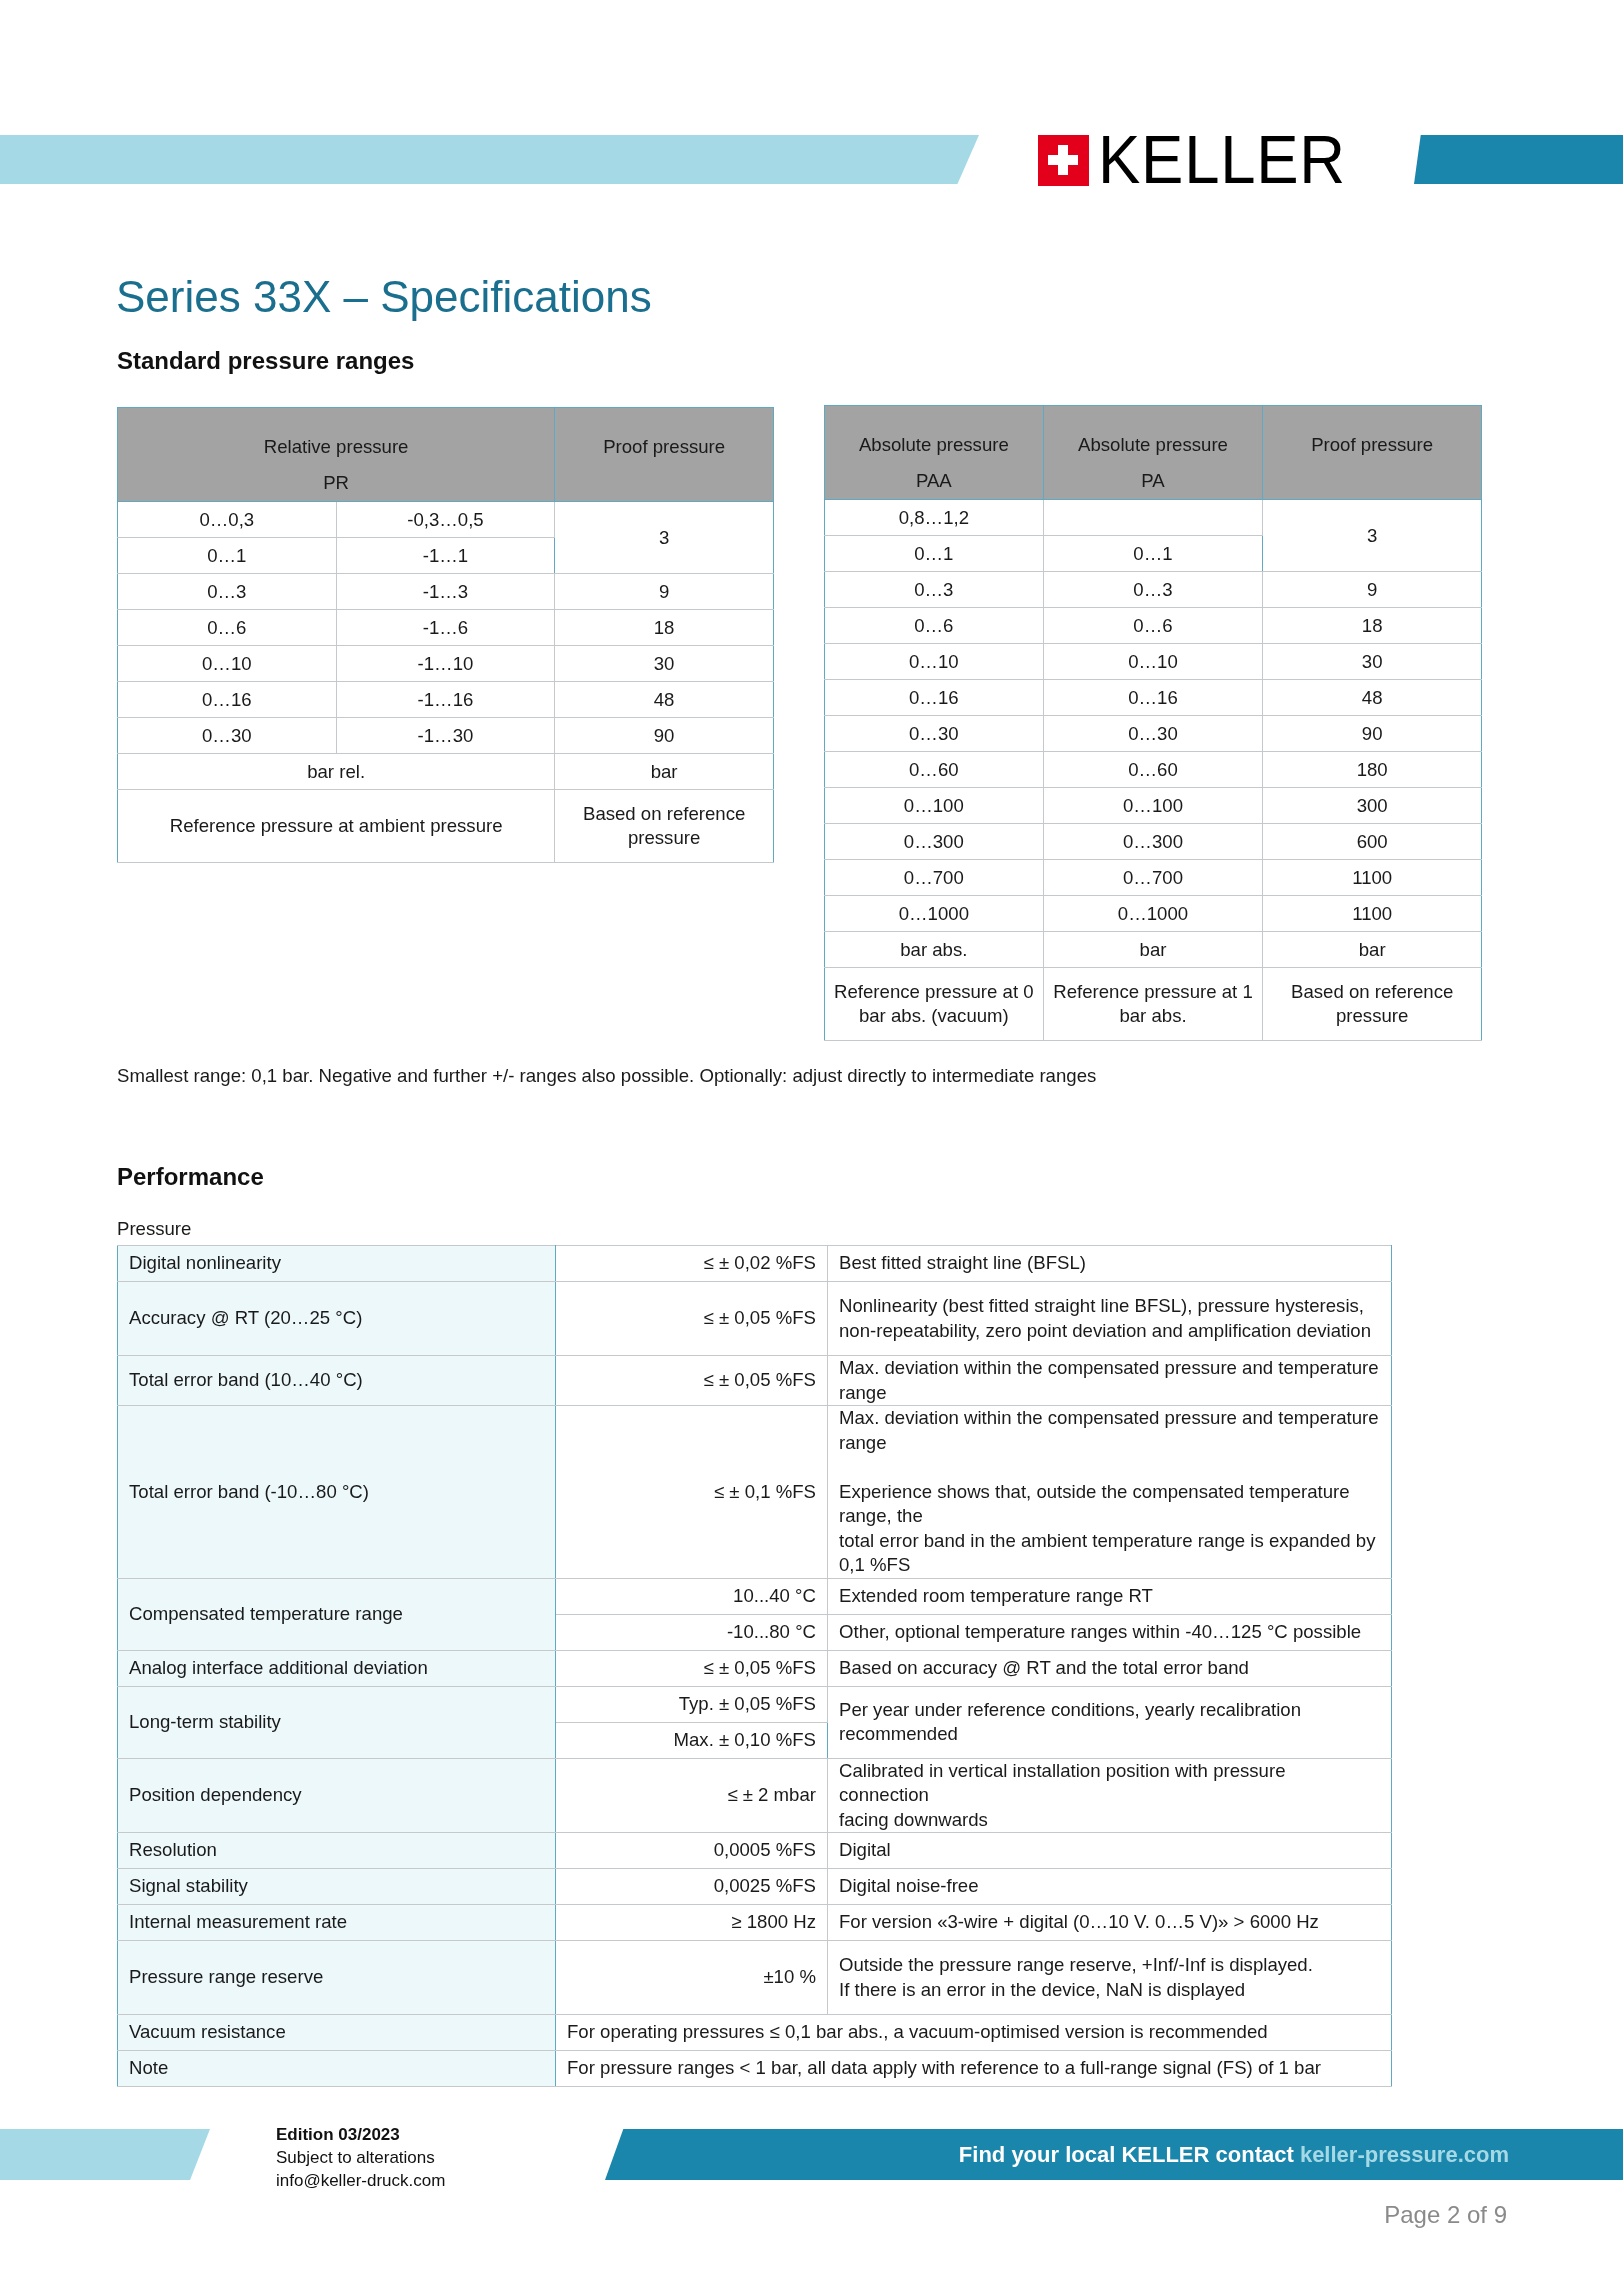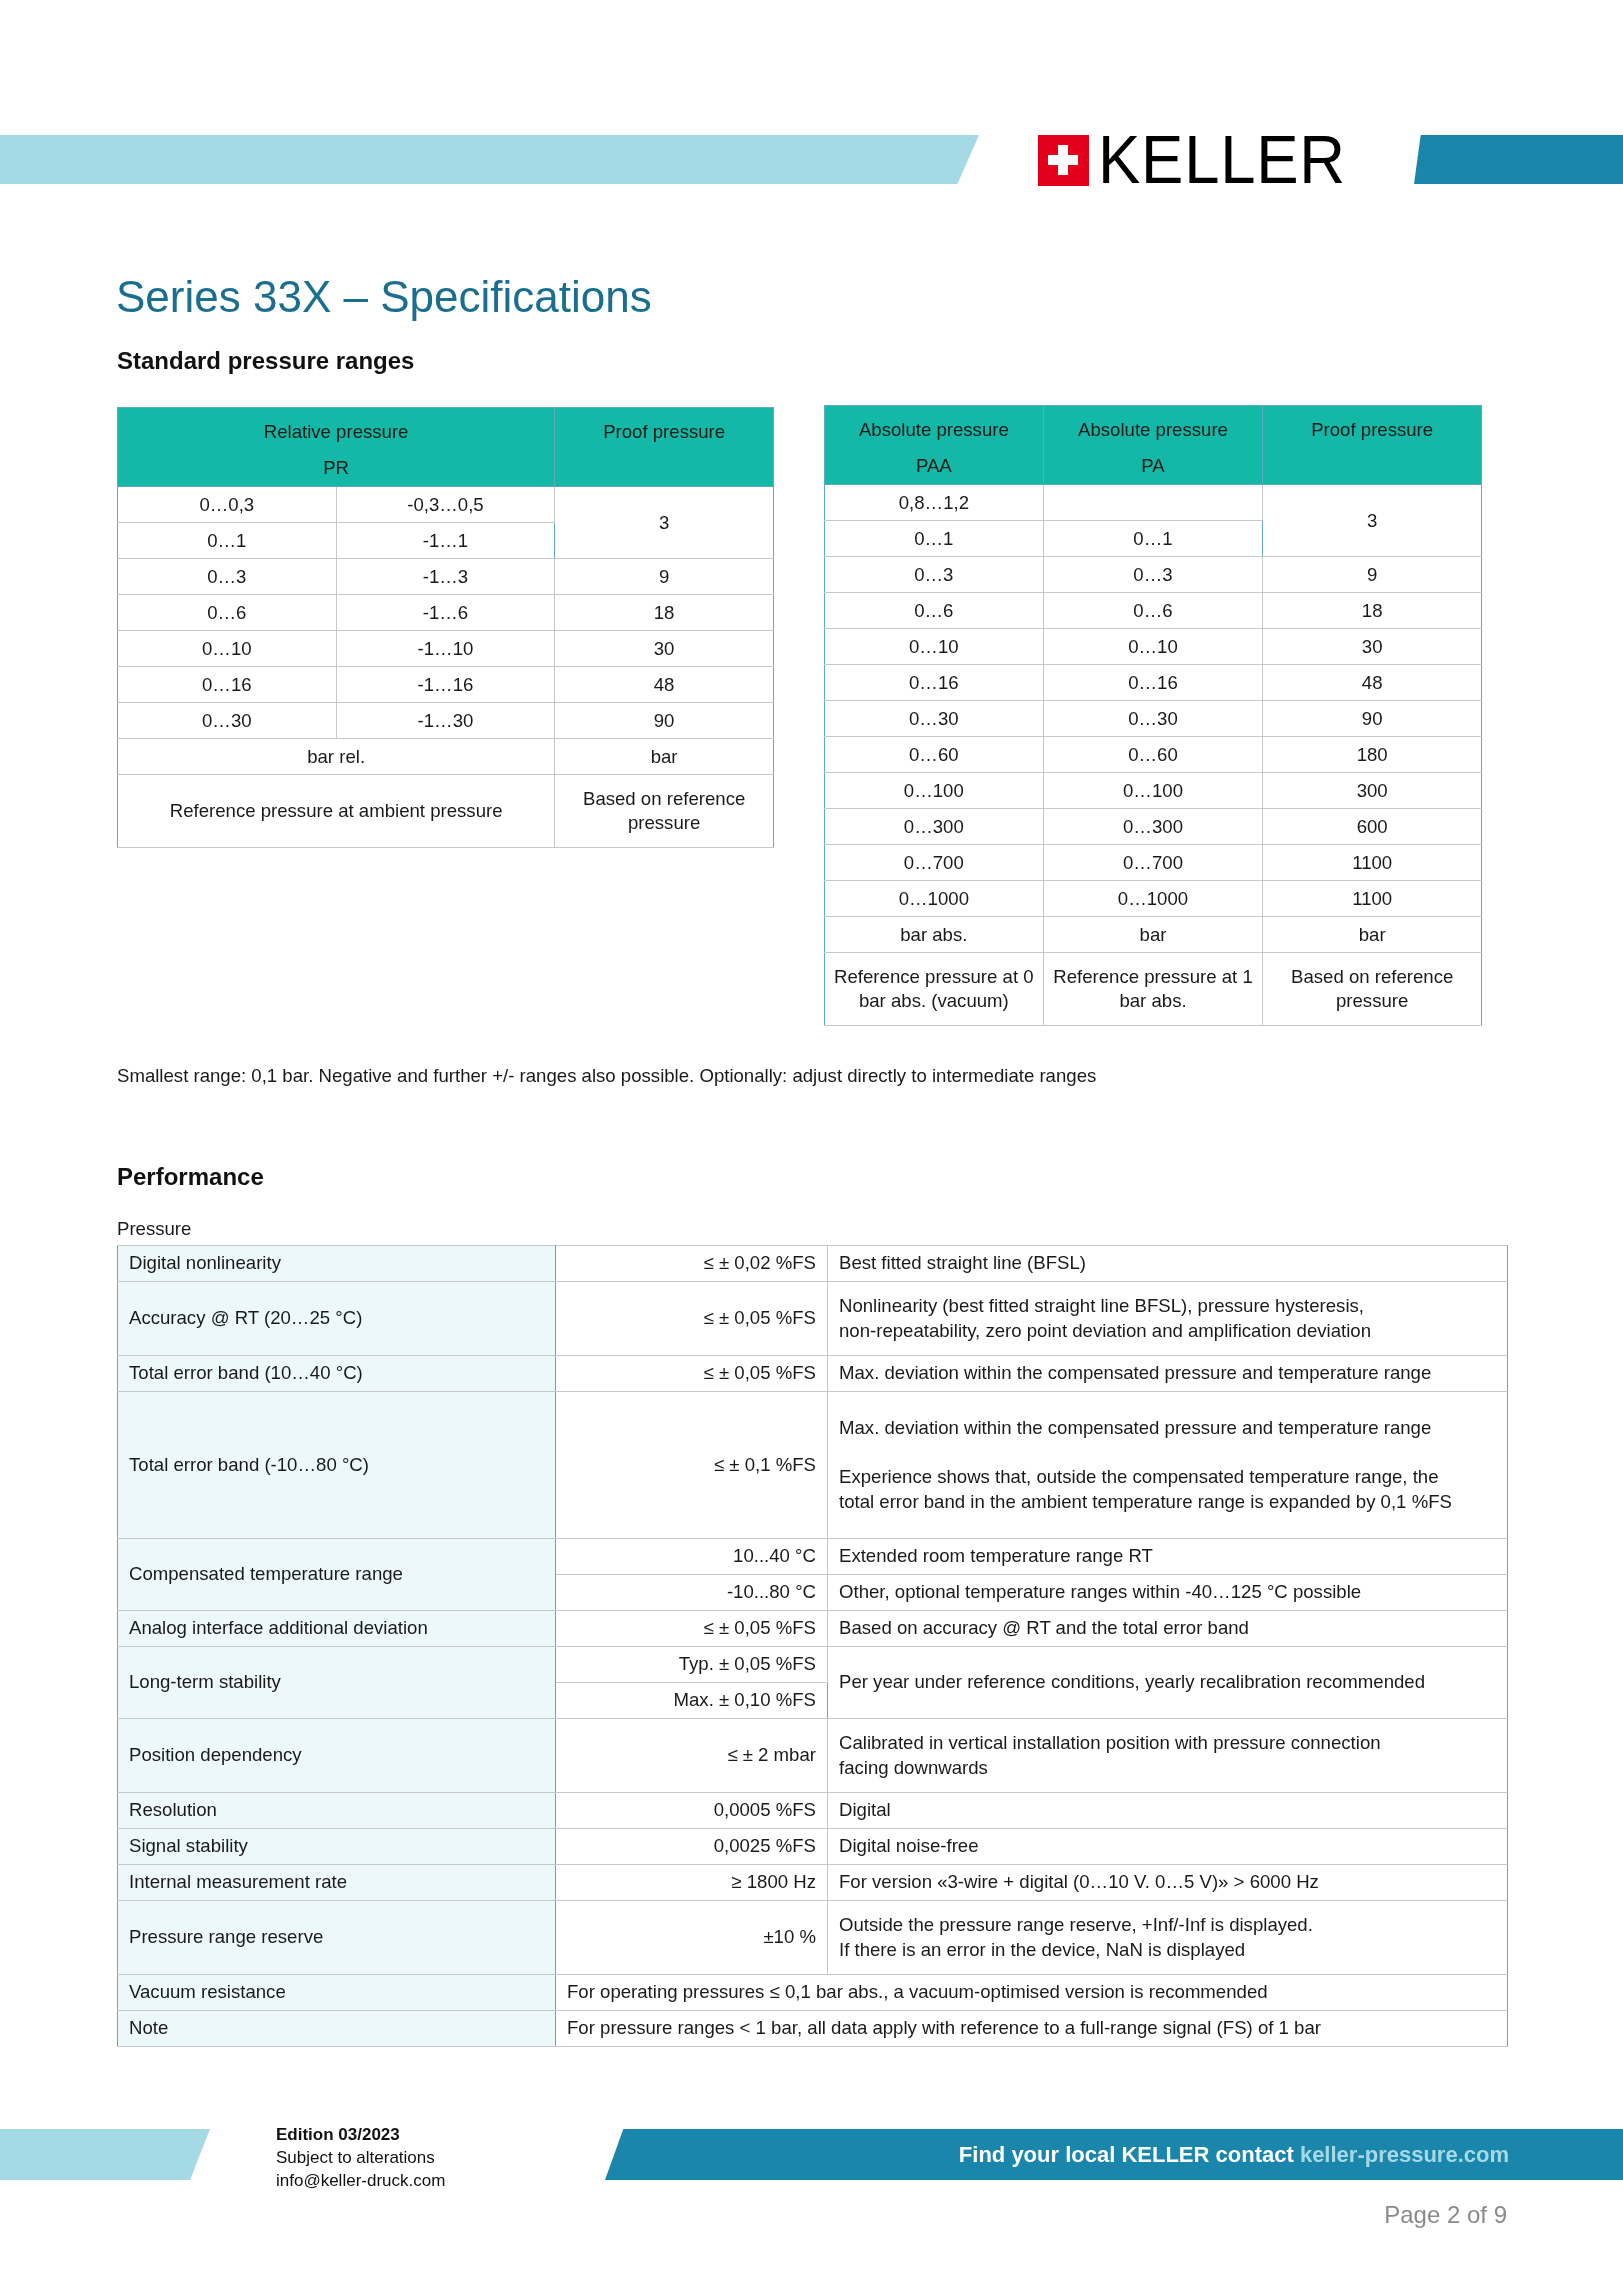--- a/index.html
+++ b/index.html
@@ -16,36 +16,36 @@
   .logo-flag::after { content: ""; position: absolute; left: 10px; top: 20px; width: 30px; height: 10px; background: #fff; }
   .logo-text { font-family: "Liberation Sans", sans-serif; font-size: 69px; line-height: 52px; letter-spacing: 0.8px; margin-left: 8.5px; color: #000; transform: scaleX(0.92); transform-origin: left center; }
 
   .page-title { position: absolute; left: 116px; top: 272px; font-size: 44px; color: #1a6e8e; font-weight: normal; }
   .section-heading { position: absolute; left: 117px; font-size: 24px; font-weight: bold; color: #111; }
 
   table { border-collapse: collapse; position: absolute; font-size: 18.6px; }
   td, th { border: 1.7px solid #c6c9cc; font-weight: normal; }
   .rng td, .rng th { text-align: center; padding: 0 5px; }
   .rng { border: 1.7px solid #5fa9c3; }
-  .rng th { background: #14b8a6; border-color: #5fa9c3; vertical-align: top; padding-top: 6px; line-height: 36px; }
+  .rng th { background: #a3a3a3; border-color: #5fa9c3; vertical-align: top; padding-top: 21px; line-height: 36px; }
   .rng th .l2 { display: block; }
   .rng .sep-top td { border-top: 1.7px solid #5fa9c3; }
   .rng td.vr { border-left: 1.7px solid #5fa9c3; }
   .rng tr td:first-child { border-left: 1.7px solid #5fa9c3; }
   .rng tr td:last-child { border-right: 1.7px solid #5fa9c3; }
 
   #table-relative { left: 117px; top: 407px; width: 657px; }
   #table-absolute { left: 824px; top: 405px; width: 658px; }
   .rng td { height: 36px; }
   .rng td.note { height: 73px; line-height: 24.5px; }
 
   .paragraph { position: absolute; left: 117px; top: 1064px; font-size: 18.6px; line-height: 24.5px; color: #1a1a1a; }
   .pressure-label { position: absolute; left: 117px; top: 1218px; font-size: 18.6px; }
 
-  #table-performance { left: 117px; top: 1245px; width: 1391px; border: 1.7px solid #5fa9c3; }
+  #table-performance { left: 117px; top: 1245px; width: 1275px; border: 1.7px solid #5fa9c3; }
   #table-performance td { padding: 0 11px; height: 36px; line-height: 24.5px; vertical-align: middle; }
   #table-performance td.param { background: #edf8fb; width: 438px; border-right: 1.7px solid #5fa9c3; border-left: 1.7px solid #5fa9c3; }
   #table-performance td.val { text-align: right; width: 272px; white-space: nowrap; }
   #table-performance td.desc { border-left: 1.7px solid #5fa9c3; border-right: 1.7px solid #5fa9c3; }
   #table-performance td.span { border-right: 1.7px solid #5fa9c3; }
   #table-performance td.tall { height: 74px; }
   #table-performance td.xtall { height: 147px; }
   .desc .gap { display: block; height: 24.5px; }
 
   .foot-bar-light { position: absolute; left: 0; top: 2129px; width: 210px; height: 51px; background: #a6d9e6;

